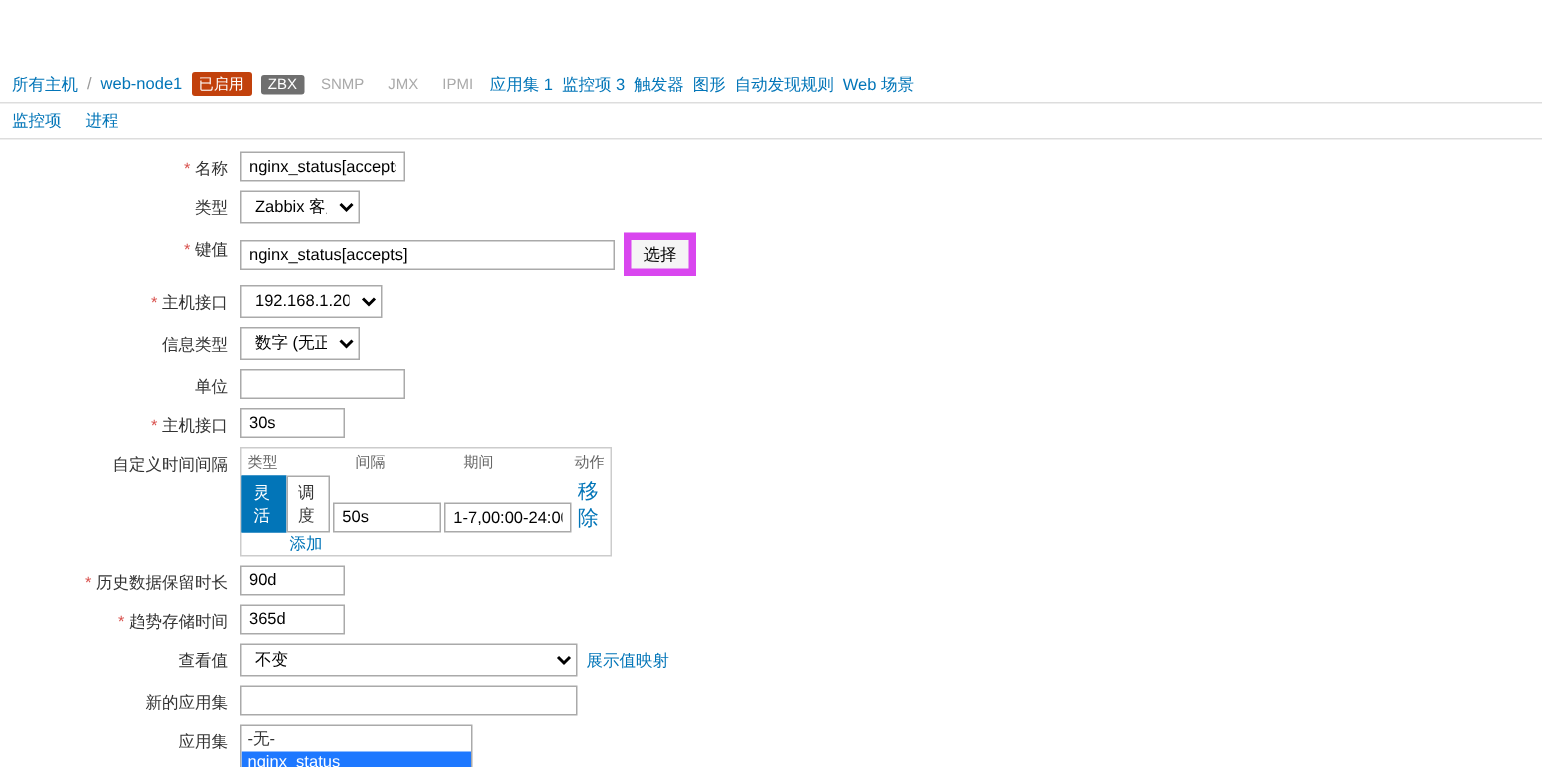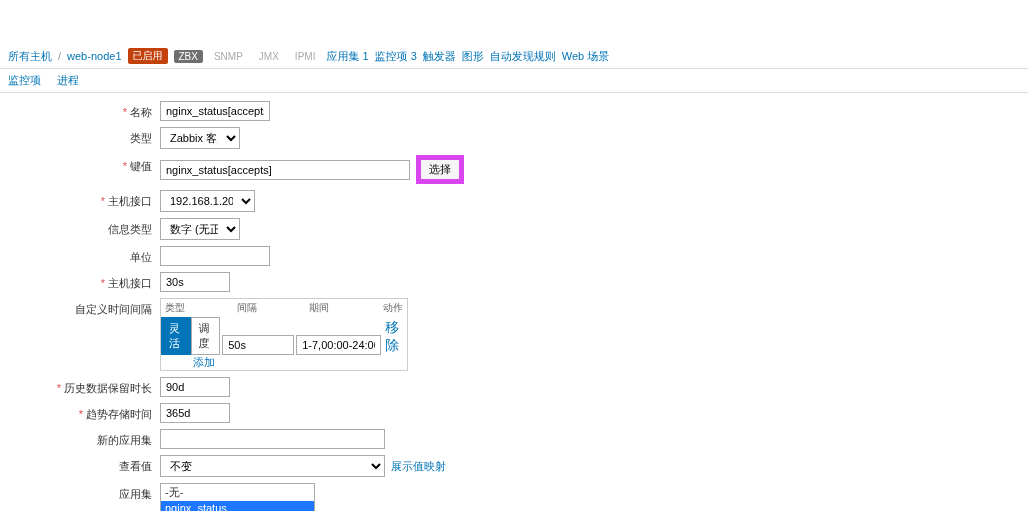--- a/index.html
+++ b/index.html
@@ -152,32 +152,32 @@
   </div>
 
   <div class="row">
     <div class="label req">趋势存储时间</div>
     <div class="field">
         <input type="text" class="w70" value="365d" style="">
       </div>
   </div>
 
   <div class="row">
-    <div class="label">新的应用集</div>
-    <div class="field">
-        <input type="text" class="new-app-input" value="" style="">
-      </div>
-  </div>
-
-  <div class="row">
     <div class="label">查看值</div>
     <div class="field">
       <select class="wide-select"><option>不变</option></select>
       <span class="link-show">展示值映射</span>
     </div>
+  </div>
+
+  <div class="row">
+    <div class="label">新的应用集</div>
+    <div class="field">
+        <input type="text" class="new-app-input" value="" style="">
+      </div>
   </div>
 
   <div class="row">
     <div class="label">应用集</div>
     <div class="field">
       <div class="listbox">
         <div class="opt">-无-</div>
         <div class="opt selected">nginx_status</div>
       </div>
     </div>

